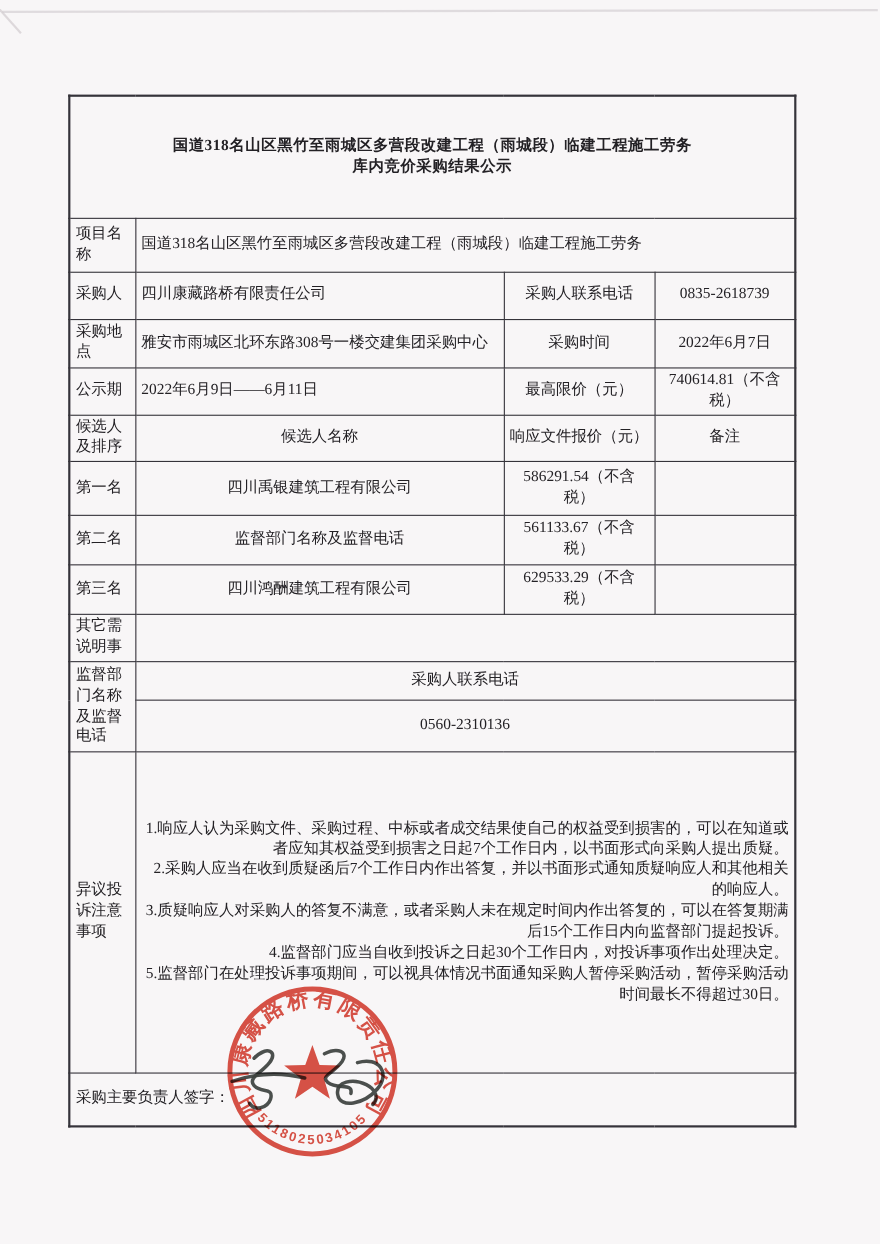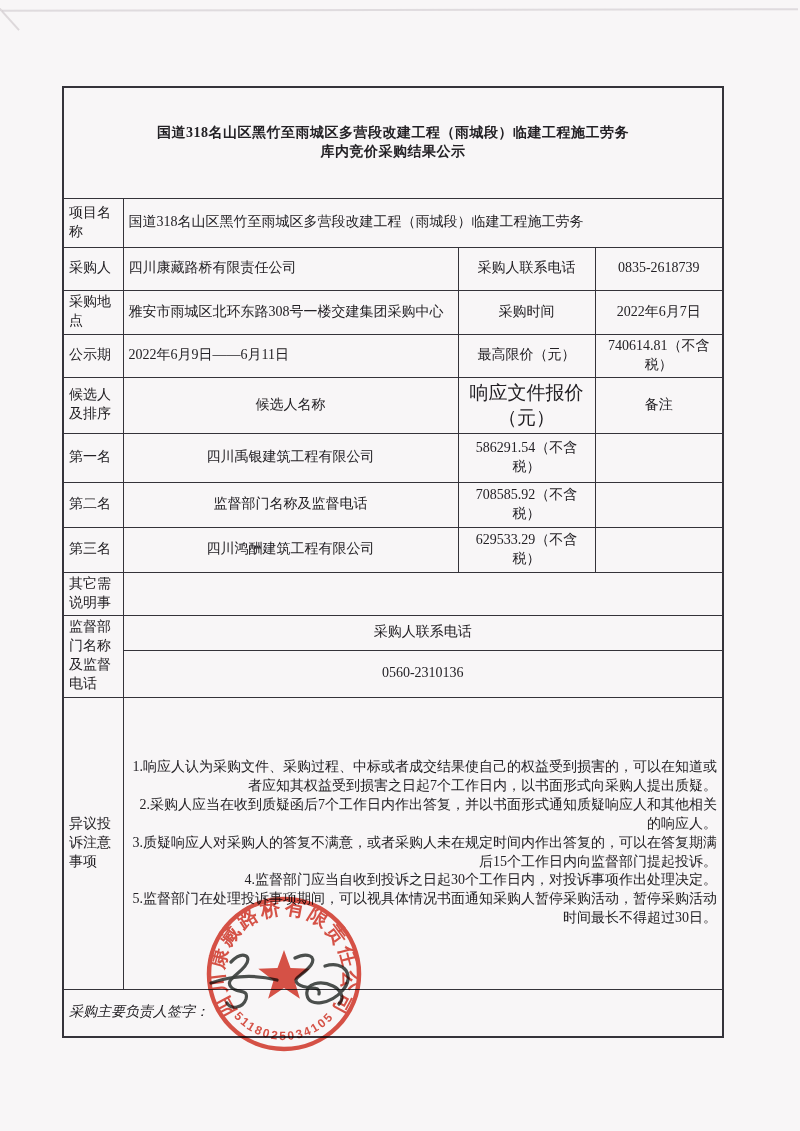--- a/index.html
+++ b/index.html
@@ -29,21 +29,21 @@
   .title-cell{
     text-align:center;font-weight:bold;font-size:20px;line-height:1.45;
     padding:10px 16px;letter-spacing:.5px;
   }
   .lab{text-align:left;}
   .lab-c{text-align:left;}
   .c{text-align:center;}
   .sm{font-size:13px;}
   .obj{font-size:14px;line-height:1.55;padding:6px 8px;text-align:right;}
   .obj div{margin:0;}
-  .sig-cell{font-size:14px;padding-left:4px;font-style:italic;}
+  .sig-cell{font-size:14px;padding-left:4px;}
 
   
   .stamp{position:absolute;left:199px;top:889px;mix-blend-mode:multiply;opacity:.88;pointer-events:none;}
   .stamp .ring{fill:none;stroke:var(--stamp-color,#d63c2e);stroke-width:4.5;}
   .seal-text{font-family:"Liberation Serif",serif;font-size:20px;font-weight:bold;letter-spacing:2.5px;fill:var(--stamp-color,#d63c2e);}
   .seal-num{font-family:"Liberation Sans",sans-serif;font-size:12px;font-weight:bold;letter-spacing:2.2px;fill:var(--stamp-color,#d63c2e);}
   .star{fill:var(--stamp-color,#d63c2e);}
 
   
   .signature{position:absolute;left:203px;top:938px;mix-blend-mode:multiply;pointer-events:none;}
@@ -93,35 +93,35 @@
   <tr style="height:43px">
     <td class="lab">公示期</td>
     <td class="lab">2022年6月9日——6月11日</td>
     <td class="c">最高限价（元）</td>
     <td class="c sm" style="padding:2px 9px">740614.81（不含税）</td>
   </tr>
 
   <tr style="height:40px">
     <td class="lab">候选人及排序</td>
     <td class="c">候选人名称</td>
-    <td class="c" style="font-size:19px">响应文件报价（元）</td>
+    <td class="c" style="font-size:14px">响应文件报价（元）</td>
     <td class="c">备注</td>
   </tr>
 
   <tr style="height:49px">
     <td class="lab-c">第一名</td>
     <td class="c">四川禹银建筑工程有限公司</td>
     <td class="c sm">586291.54（不含税）</td>
     <td class="c"></td>
   </tr>
 
   <tr style="height:45px">
     <td class="lab-c">第二名</td>
     <td class="c">监督部门名称及监督电话</td>
-    <td class="c sm">708585.92（不含税）</td>
+    <td class="c sm">561133.67（不含税）</td>
     <td class="c"></td>
   </tr>
 
   <tr style="height:45px">
     <td class="lab-c">第三名</td>
     <td class="c">四川鸿酬建筑工程有限公司</td>
     <td class="c sm">629533.29（不含税）</td>
     <td class="c"></td>
   </tr>
 

